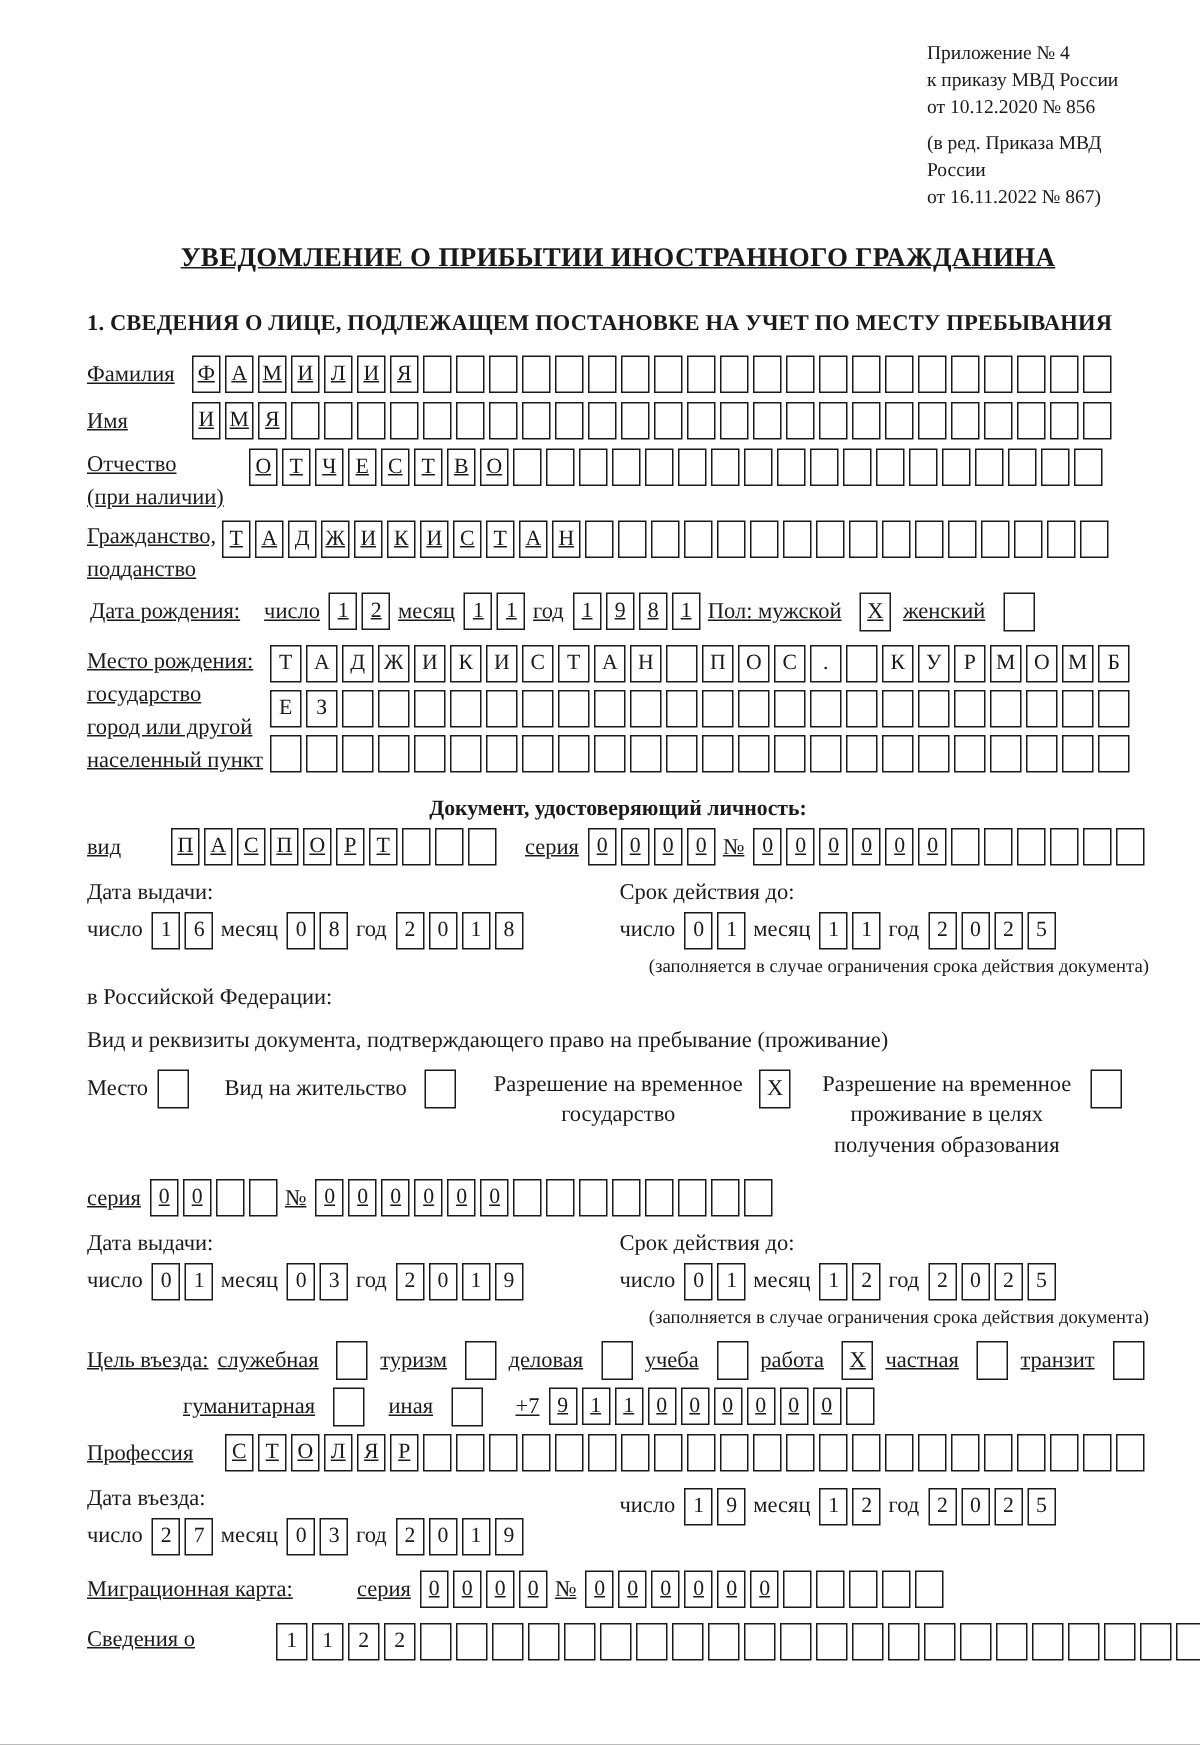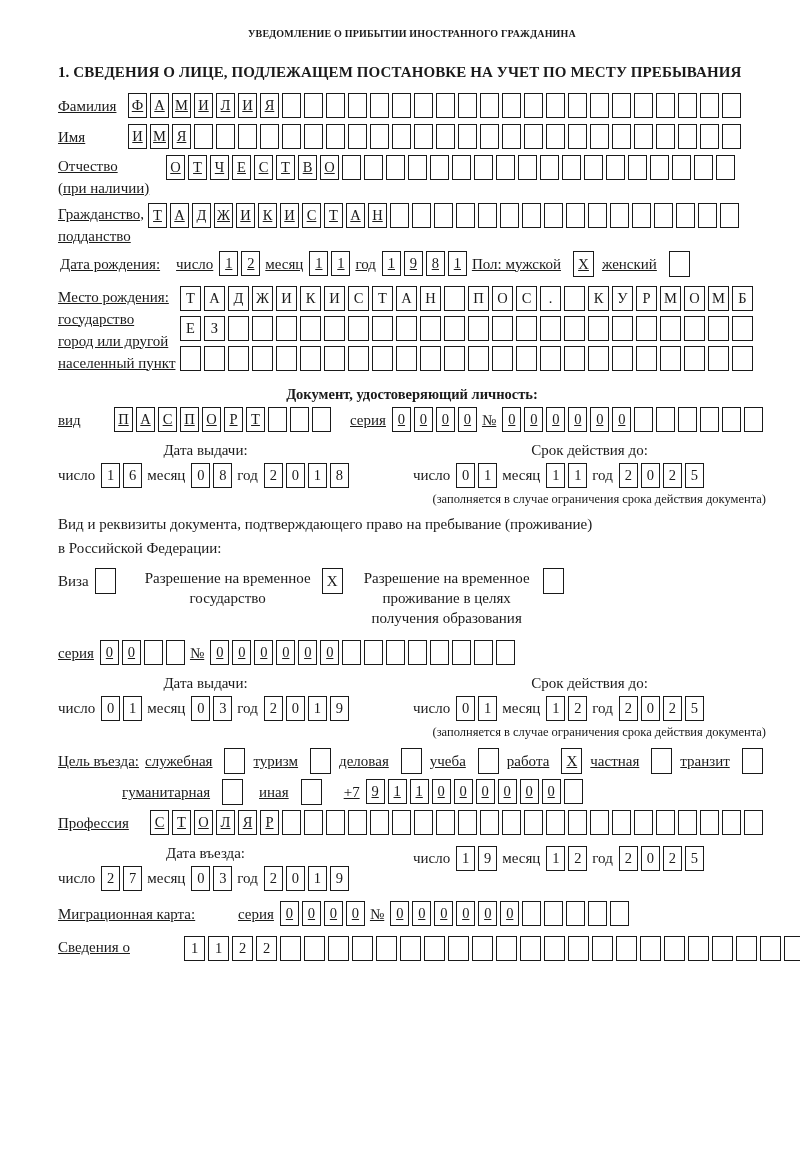--- a/index.html
+++ b/index.html
@@ -10,21 +10,21 @@
     margin: 0 auto;
     background: #ffffff;
     color: #1a1a1a;
     font-family: "Liberation Serif", serif;
     padding: 26px 34px 10px 58px;
     overflow: hidden;
   }
   .ref { margin-left: 560px; font-size: 13px; line-height: 1.4; }
   .ref .grp2 { margin-top: 5px; }
   .forma { text-align: right; padding-right: 36px; font-weight: bold; font-size: 15px; margin-top: 16px; letter-spacing: 0.5px; }
-  .title { text-align: center; font-weight: bold; font-size: 10px; line-height: 1.55; letter-spacing: 0.2px; }
+  .title { text-align: center; font-weight: bold; font-size: 18px; line-height: 1.55; margin-top: 18px; letter-spacing: 0.2px; text-decoration: underline; }
   .t-underline { display: inline-block; width: 56px; border-bottom: 2px solid #1a1a1a; margin-left: 10px; }
   .sec-head { font-weight: bold; font-size: 15px; margin-top: 22px; margin-bottom: 12px; letter-spacing: 0.1px; }
 
   .row { display: flex; align-items: flex-start; margin: 4px 0; font-size: 15px; text-decoration: underline; }
   .lbl { flex: 0 0 auto; line-height: 27px; }
   .lblblock { flex: 0 0 auto; line-height: 22px; }
   .cells { display: inline-flex; flex-wrap: nowrap; }
   .cell {
     display: inline-block; width: 19px; height: 25px;
     border: 1.5px solid #1a1a1a; margin-right: 3px;
@@ -41,36 +41,43 @@
   .wlabel { line-height: 27px; margin: 0 6px 0 2px; white-space: nowrap; }
 
   .cellcol .crow { margin-bottom: 5px; }
   .repr .crow { margin-bottom: 9px; }
 
   .center-head { text-align: center; font-weight: bold; font-size: 14.5px; margin: 6px 0 4px 0; }
 
   .dategrp { display: flex; margin-top: 8px; font-size: 15px; }
   .dcol-l { flex: 0 0 355px; }
   .dcol-r { flex: 1 1 auto; }
-  .dcol-label { text-align: center; margin-bottom: 3px; }
+  .dcol-label { text-align: left; margin-bottom: 3px; }
   .dcol-l .dcol-label { padding-right: 60px; }
   .dateline { display: flex; align-items: center; }
   .note { font-size: 12.5px; text-align: right; margin-top: 3px; }
   .plain { font-size: 15px; line-height: 1.5; margin-top: 6px; }
 
   .optrow { display: flex; align-items: flex-start; margin-top: 8px; font-size: 15px; }
   .opt { display: flex; align-items: flex-start; }
   .opt .txt { line-height: 1.35; }
   .opt .txt.c { text-align: center; }
 </style>
 </head>
 <body>
 
 <div class="page">
 
+  <div class="ref">
+    <div>Приложение № 4</div>
+    <div>к приказу МВД России</div>
+    <div>от 10.12.2020 № 856</div>
+    <div class="grp2">(в ред. Приказа МВД России</div>
+    <div>от 16.11.2022 № 867)</div>
+  </div>
 
 
   <div class="title">
     <div>УВЕДОМЛЕНИЕ О ПРИБЫТИИ ИНОСТРАННОГО ГРАЖДАНИНА</div>
   </div>
 
   <div class="sec-head">1. СВЕДЕНИЯ О ЛИЦЕ, ПОДЛЕЖАЩЕМ ПОСТАНОВКЕ НА УЧЕТ ПО МЕСТУ ПРЕБЫВАНИЯ</div>
 
   <div class="row">
     <span class="lbl" style="width:70px">Фамилия</span>
@@ -404,27 +411,31 @@
             <span class="cell">2</span>
             <span class="cell">0</span>
             <span class="cell">2</span>
             <span class="cell">5</span>
           </span>
       </div>
       <div class="note">(заполняется в случае ограничения срока действия документа)</div>
     </div>
   </div>
 
+  <div class="plain" style="margin-top:2px">в Российской Федерации:</div>
   <div class="plain">Вид и реквизиты документа, подтверждающего право на пребывание (проживание)</div>
-  <div class="plain" style="margin-top:2px">в Российской Федерации:</div>
 
   <div class="optrow">
     <span class="opt">
-      <span class="txt" style="line-height:26px">Виза</span>
+      <span class="txt" style="line-height:26px">Место</span>
       <span class="cbox" style="margin-right:24px"></span>
+    </span>
+    <span class="opt">
+      <span class="txt" style="line-height:26px">Вид на жительство</span>
+      <span class="cbox" style="margin-right:20px;margin-left:12px"></span>
     </span>
     <span class="opt">
       <span class="txt c" style="width:176px">Разрешение на временное государство</span>
       <span class="cbox" style="margin-right:14px">X</span>
     </span>
     <span class="opt">
       <span class="txt c" style="width:180px">Разрешение на временное проживание в целях получения образования</span>
       <span class="cbox"></span>
     </span>
   </div>

